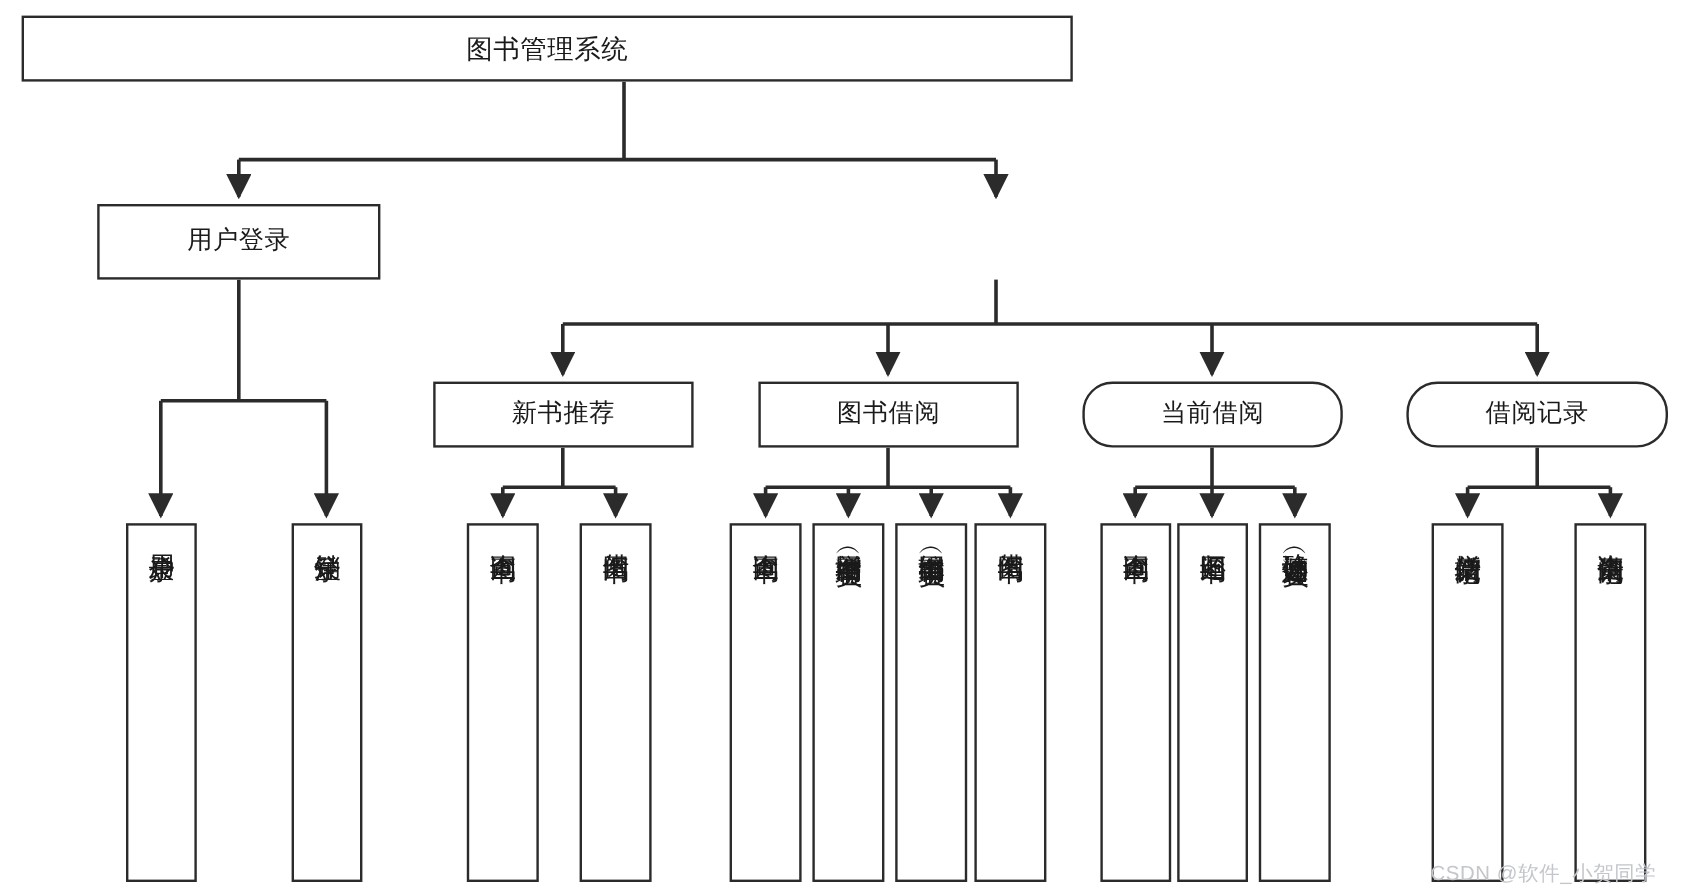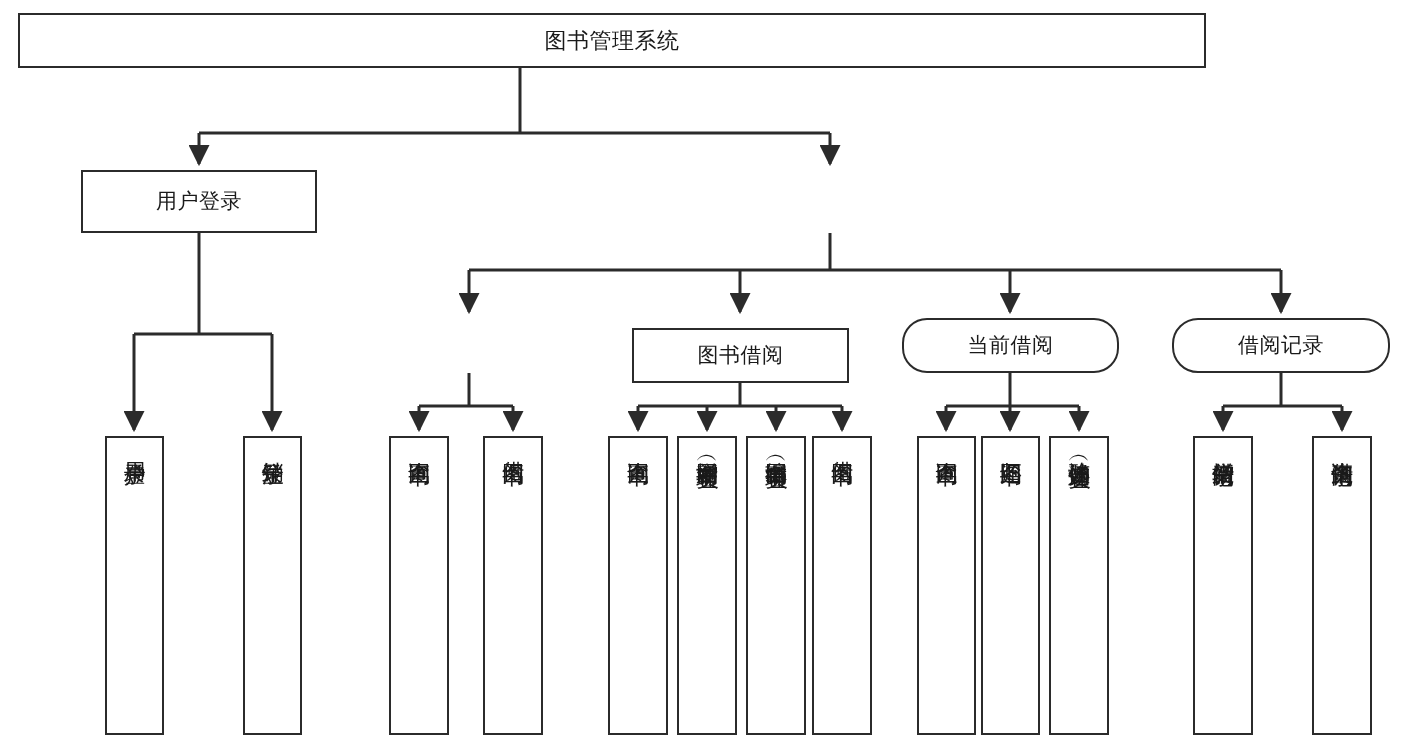--- a/index.html
+++ b/index.html
@@ -118,29 +118,32 @@
       <path d="M 1010 406 L 1010 430" marker-end="url(#arrow)"></path>
       <path d="M 1079 406 L 1079 430" marker-end="url(#arrow)"></path>
 
       <path d="M 1281 373 L 1281 406"></path>
       <path d="M 1223 406 L 1342 406"></path>
       <path d="M 1223 406 L 1223 430" marker-end="url(#arrow)"></path>
       <path d="M 1342 406 L 1342 430" marker-end="url(#arrow)"></path>
     </g>
   </svg>
 
-  <div class="node root horiz" style="left:18px; top:13px; width:1188px; height:55px;">
+  <div class="node root horiz" style="left:18px; top:13px; width:876px; height:55px;">
     <span class="label">图书管理系统</span>
   </div>
 
   <div class="node horiz" style="left:81px; top:170px; width:236px; height:63px;">
     <span class="label">用户登录</span>
   </div>
 
-  <div class="node horiz" style="left:632px; top:318px; width:217px; height:55px;margin-top:10px;">
+  <div class="node horiz" style="left:361px; top:318px; width:217px; height:55px;">
+    <span class="label">新书推荐</span>
+  </div>
+  <div class="node horiz" style="left:632px; top:318px; width:217px; height:55px;">
     <span class="label">图书借阅</span>
   </div>
   <div class="node horiz" style="left:902px; top:318px; width:217px; height:55px;border-radius:25px;">
     <span class="label">当前借阅</span>
   </div>
   <div class="node horiz" style="left:1172px; top:318px; width:218px; height:55px;border-radius:26px;">
     <span class="label">借阅记录</span>
   </div>
 
   <div class="node vert" style="left:105px; top:436px; width:59px; height:299px;">
@@ -180,14 +183,15 @@
     <span class="label">确认归还（管理员）</span>
   </div>
 
   <div class="node vert" style="left:1193px; top:436px; width:60px; height:299px;">
     <span class="label">新增借阅记录</span>
   </div>
   <div class="node vert" style="left:1312px; top:436px; width:60px; height:299px;">
     <span class="label">查询借阅记录</span>
   </div>
 
+  <div class="watermark" style="left:1192px; top:716px;">CSDN @软件_小贺同学</div>
 
 </div>
 
 </body></html>

